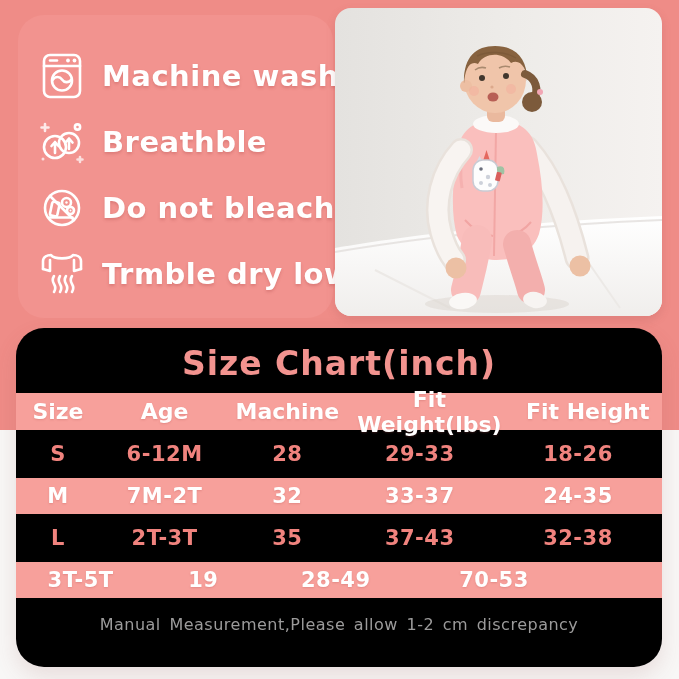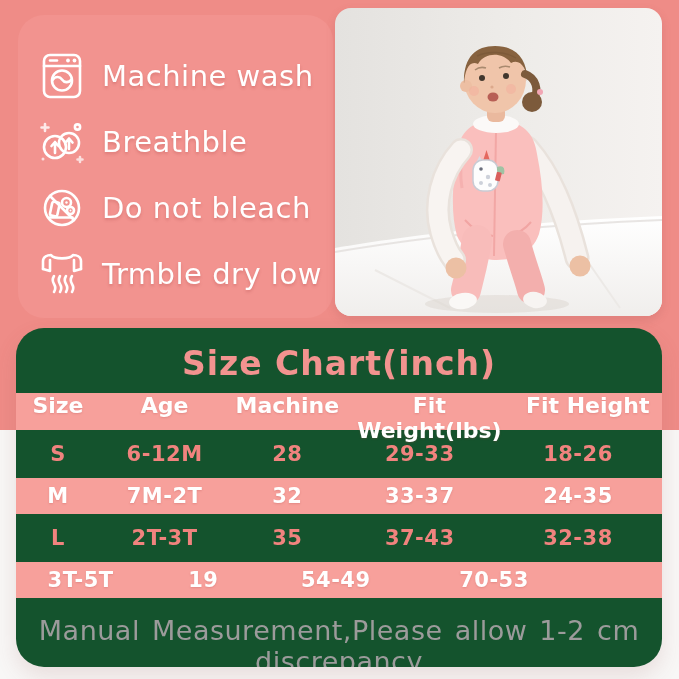--- a/index.html
+++ b/index.html
@@ -7,38 +7,38 @@
          font-family:"DejaVu Sans","Liberation Sans",sans-serif;}
   .bg-top{position:absolute;left:0;top:0;width:679px;height:430px;background:#EF8C87;}
   
   .care-panel{position:absolute;left:18px;top:15px;width:315px;height:303px;border-radius:26px;
               background:#F2938F;box-sizing:border-box;padding:28px 0 0 16px;}
   .care-item{display:flex;align-items:center;height:66px;gap:12px;}
   .care-icon{width:56px;height:56px;flex:0 0 56px;display:flex;align-items:center;justify-content:center;}
   .care-icon svg{width:54px;height:54px;}
   .care-icon .s{stroke:#FFFFFF;stroke-width:2.6;fill:none;stroke-linecap:round;stroke-linejoin:round;}
   .care-icon .f{fill:#FFFFFF;stroke:none;}
-  .care-label{color:#FFFFFF;font-size:29px;font-weight:normal;letter-spacing:.5px;white-space:nowrap;
+  .care-label{color:#FFFFFF;font-size:29px;font-weight:bold;letter-spacing:.5px;white-space:nowrap;
               text-shadow:0 2px 3px rgba(170,70,70,.30);}
   
   .photo{position:absolute;left:335px;top:8px;width:327px;height:308px;border-radius:16px;overflow:hidden;
          box-shadow:0 4px 10px rgba(150,70,70,.18);}
   
-  .card{position:absolute;left:16px;top:328px;width:646px;height:339px;background:#14532d;border-radius:28px;
+  .card{position:absolute;left:16px;top:328px;width:646px;height:339px;background:#000000;border-radius:28px;
         box-shadow:0 10px 22px rgba(140,70,70,.14);box-sizing:border-box;overflow:hidden;}
   .chart-title{margin-top:16px;height:40px;line-height:40px;text-align:center;font-size:33px;font-weight:bold;
                color:#F2938F;letter-spacing:1px;}
-  .band{margin-top:9px;height:37px;background:#F7A09B;display:flex;}
+  .band{margin-top:9px;height:37px;background:#F7A09B;display:flex;align-items:center;}
   .col{text-align:center;box-sizing:border-box;}
   .c1{width:13%}.c2{width:20%}.c3{width:18%}.c4{width:23%}.c5{width:26%}
   .band .col{color:#FFFFFF;font-size:22px;font-weight:bold;text-shadow:0 1px 2px rgba(170,70,70,.25);}
   .trow{display:flex;align-items:center;font-weight:bold;font-size:21px;letter-spacing:.5px;}
   .trow.white{height:48px;color:#F0837E;}
   .trow.pink{height:36px;background:#F7A09B;color:#FFFFFF;text-shadow:0 1px 2px rgba(170,70,70,.25);}
-  .note{margin-top:17px;text-align:center;font-size:27px;color:#9C9B9B;letter-spacing:.5px;word-spacing:3px;}
+  .note{margin-top:17px;text-align:center;font-size:16px;color:#9C9B9B;letter-spacing:.5px;word-spacing:3px;}
 </style>
 </head>
 <body>
 
 <div class="stage">
   <div class="bg-top"></div>
 
   <div class="care-panel">
 
     <div class="care-item">
@@ -203,19 +203,19 @@
     <div class="trow white">
       <span class="col c1">L</span>
       <span class="col c2">2T-3T</span>
       <span class="col c3">35</span>
       <span class="col c4">37-43</span>
       <span class="col c5">32-38</span>
     </div>
     <div class="trow pink">
       <span class="col c2">3T-5T</span>
       <span class="col c3">19</span>
-      <span class="col c4">54-49</span>
+      <span class="col c4">28-49</span>
       <span class="col c5">70-53</span>
     </div>
 
     <div class="note">Manual Measurement,Please allow 1-2 cm discrepancy</div>
   </div>
 </div>
 
 </body></html>

